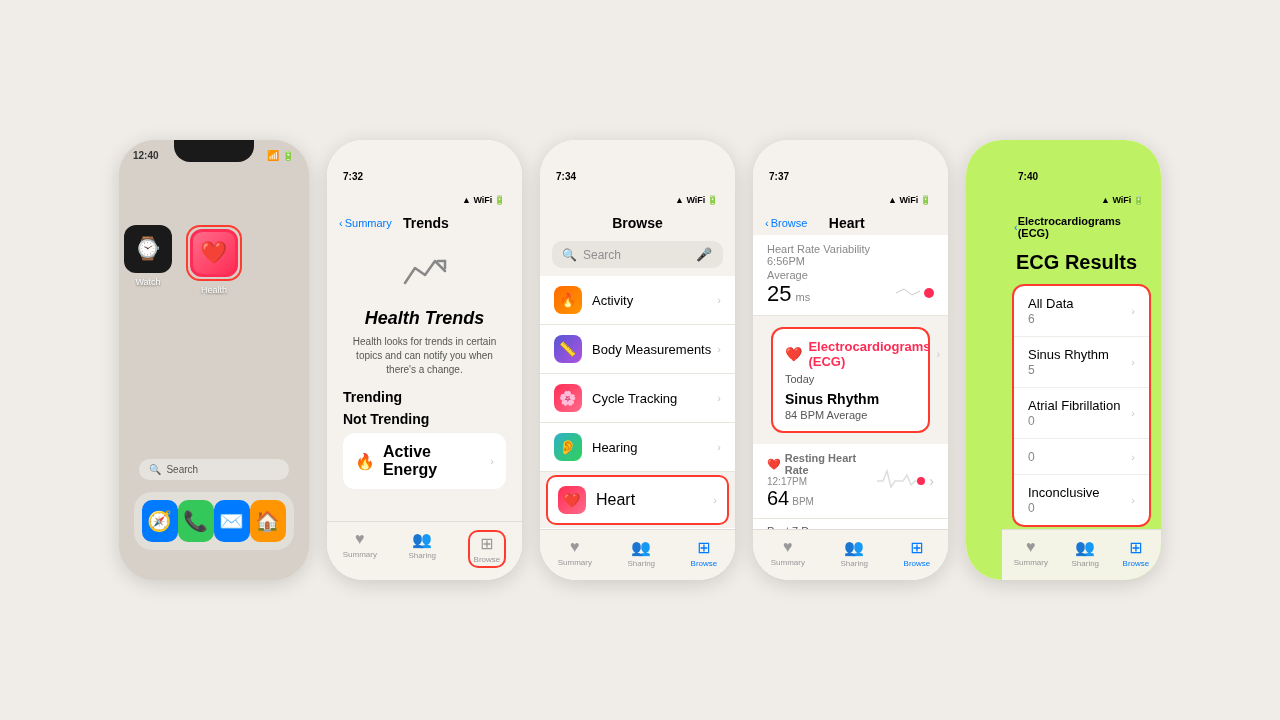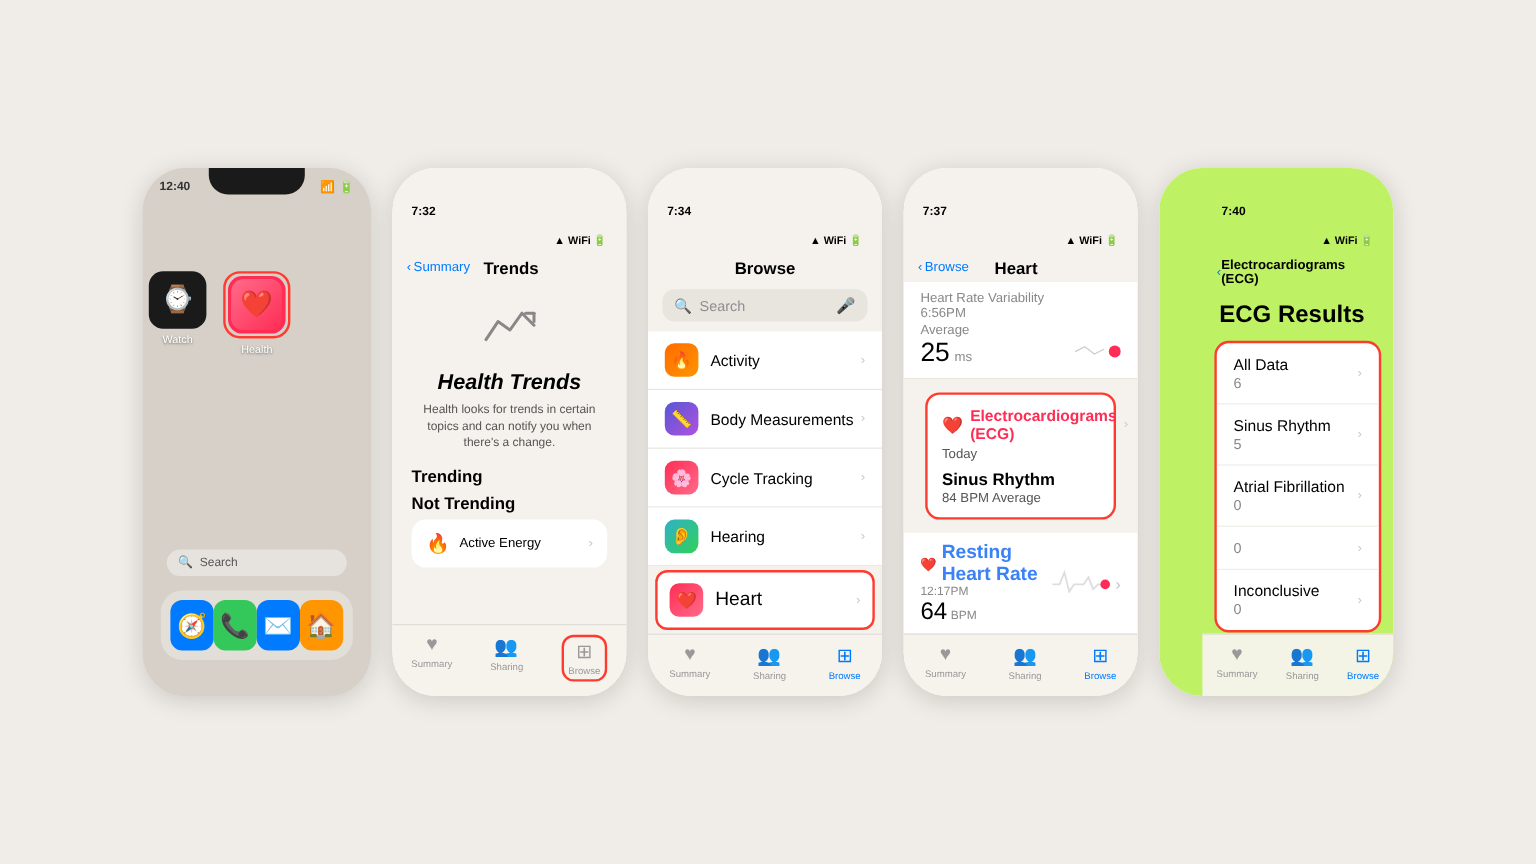--- a/index.html
+++ b/index.html
@@ -204,22 +204,22 @@
       padding: 10px 12px;
       display: flex;
       align-items: center;
       gap: 8px;
     }
     .active-energy-icon {
       font-size: 16px;
       color: #ff6b00;
     }
     .active-energy-text {
-      font-size: 11px;
-      font-weight: 400;
+      font-size: 16px;
+      font-weight: 700;
       color: #000;
     }
     .bottom-tab-bar {
       display: flex;
       justify-content: space-around;
       padding: 8px 0 12px;
       border-top: 1px solid #e0ddd8;
       background: rgba(245,242,237,0.95);
     }
     .tab-item {
@@ -564,21 +564,21 @@
             <div class="ecg-subtitle">Today</div>
             <div class="ecg-sinus">Sinus Rhythm</div>
             <div class="ecg-bpm">84 BPM Average</div>
           </div>
         </div>
 
         <div style="background:#fff;padding:8px 14px;border-bottom:1px solid #e8e4de;display:flex;align-items:center;">
           <div>
             <div style="display:flex;align-items:center;gap:4px;">
               <span style="color:#ff2d55;font-size:11px;">❤️</span>
-              <span style="font-size:16px;font-weight:600;color:#3b82f6;">Resting Heart Rate</span>
+              <span style="font-size:11px;font-weight:600;color:#737373;">Resting Heart Rate</span>
             </div>
             <div style="font-size:10px;color:#888;">12:17PM</div>
             <div style="display:flex;align-items:baseline;gap:3px;">
               <span style="font-size:20px;font-weight:300;color:#000;">64</span>
               <span style="font-size:10px;color:#888;">BPM</span>
             </div>
           </div>
           <div style="margin-left:auto;">
             <svg width="50" height="24">
               <polyline points="2,14 8,14 12,4 16,20 20,14 28,14 32,8 36,18 40,14 48,14" fill="none" stroke="#ddd" stroke-width="1.5"></polyline>

